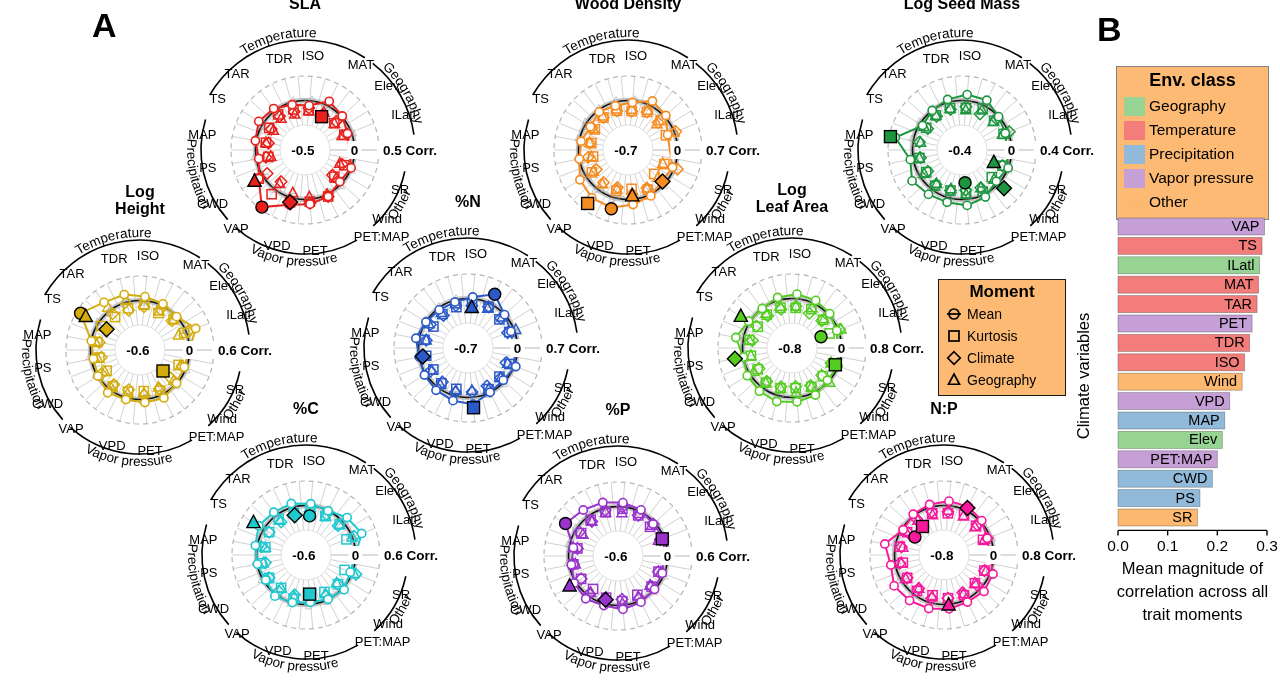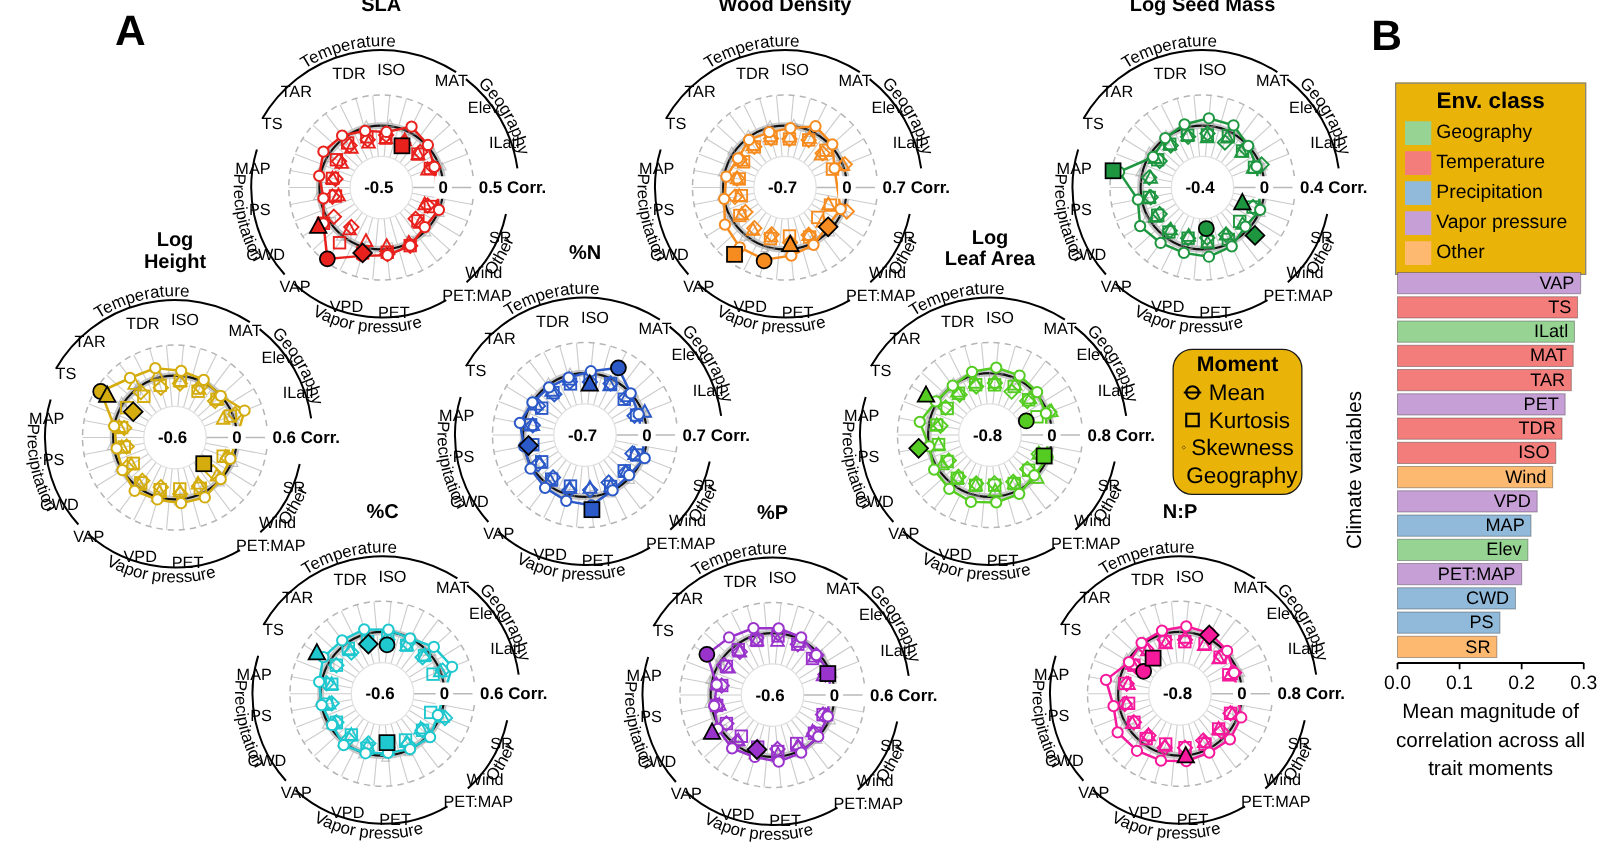--- a/index.html
+++ b/index.html
@@ -1,27 +1,27 @@
 <!DOCTYPE html>
 <html><head>
 <meta charset="utf-8">
 <style>
   html,body{margin:0;padding:0;background:#fff;}
   #fig{position:relative;width:1280px;height:686px;background:#fff;overflow:hidden;
        font-family:"Liberation Sans","DejaVu Sans",sans-serif;color:#000;}
   .panel-label{position:absolute;font-size:34px;font-weight:bold;line-height:1;}
   .radar{position:absolute;pointer-events:none;}
-  .legend-box{position:absolute;background:#eab308;box-sizing:border-box;}
+  .legend-box{position:absolute;background:#fdba74;box-sizing:border-box;}
   #moment-legend{border:1.6px solid #1a1a1a;padding:2px 6px 4px 6px;}
   #env-legend{border:1.5px solid #858585;padding:3px 7px 5px 7px;}
   .legend-title{font-weight:bold;text-align:center;}
   #moment-legend .legend-title{font-size:17px;margin-bottom:1px;}
   #env-legend .legend-title{font-size:18px;margin-bottom:3px;}
   .legend-row{display:flex;align-items:center;gap:4px;}
-  #moment-legend .legend-row{height:22px;font-size:18px;}
+  #moment-legend .legend-row{height:22px;font-size:14px;}
   #env-legend .legend-row{height:24px;font-size:15.5px;}
   .swatch{width:21px;height:19px;flex:0 0 21px;}
   svg text{fill:#000;}
 </style>
 </head>
 <body>
 
 <div id="fig">
   <div class="panel-label" style="left:92px;top:8px">A</div>
   <div class="panel-label" style="left:1097px;top:12px">B</div>
@@ -1787,41 +1787,41 @@
           <span class="swatch" style="background: rgb(198, 159, 215);"></span>
           <span>Vapor pressure</span>
         </div>
         <div class="legend-row">
           <span class="swatch" style="background: rgb(252, 185, 111);"></span>
           <span>Other</span>
         </div>
       </div>
   </div>
 
-  <div id="moment-legend" class="legend-box" style="left:938px;top:279px;width:104px;border-radius:16px;">
+  <div id="moment-legend" class="legend-box" style="left:938px;top:279px;width:128px;">
     <div class="legend-title">Moment</div>
     <div id="moment-legend-rows">
         <div class="legend-row">
           <svg width="18" height="16" viewBox="0 0 18 16">
             <circle cx="9" cy="8" r="5" fill="none" stroke="#000" stroke-width="1.7"></circle>
             <line x1="2" y1="8" x2="16" y2="8" stroke="#000" stroke-width="1.7"></line>
           </svg>
           <span>Mean</span>
         </div>
         <div class="legend-row">
           <svg width="18" height="16" viewBox="0 0 18 16">
             <rect x="4" y="3" width="10" height="10" fill="none" stroke="#000" stroke-width="1.7"></rect>
           </svg>
           <span>Kurtosis</span>
         </div>
         <div class="legend-row">
           <svg width="18" height="16" viewBox="0 0 18 16">
             <path d="M9,1.75 L15.25,8 L9,14.25 L2.75,8 Z" fill="none" stroke="#000" stroke-width="1.7"></path>
           </svg>
-          <span>Skewness</span>
+          <span>Climate</span>
         </div>
         <div class="legend-row">
           <svg width="18" height="16" viewBox="0 0 18 16">
             <path d="M9,2 L14.5,12.25 L3.5,12.25 Z" fill="none" stroke="#000" stroke-width="1.7"></path>
           </svg>
           <span>Geography</span>
         </div>
       </div>
   </div>
 

